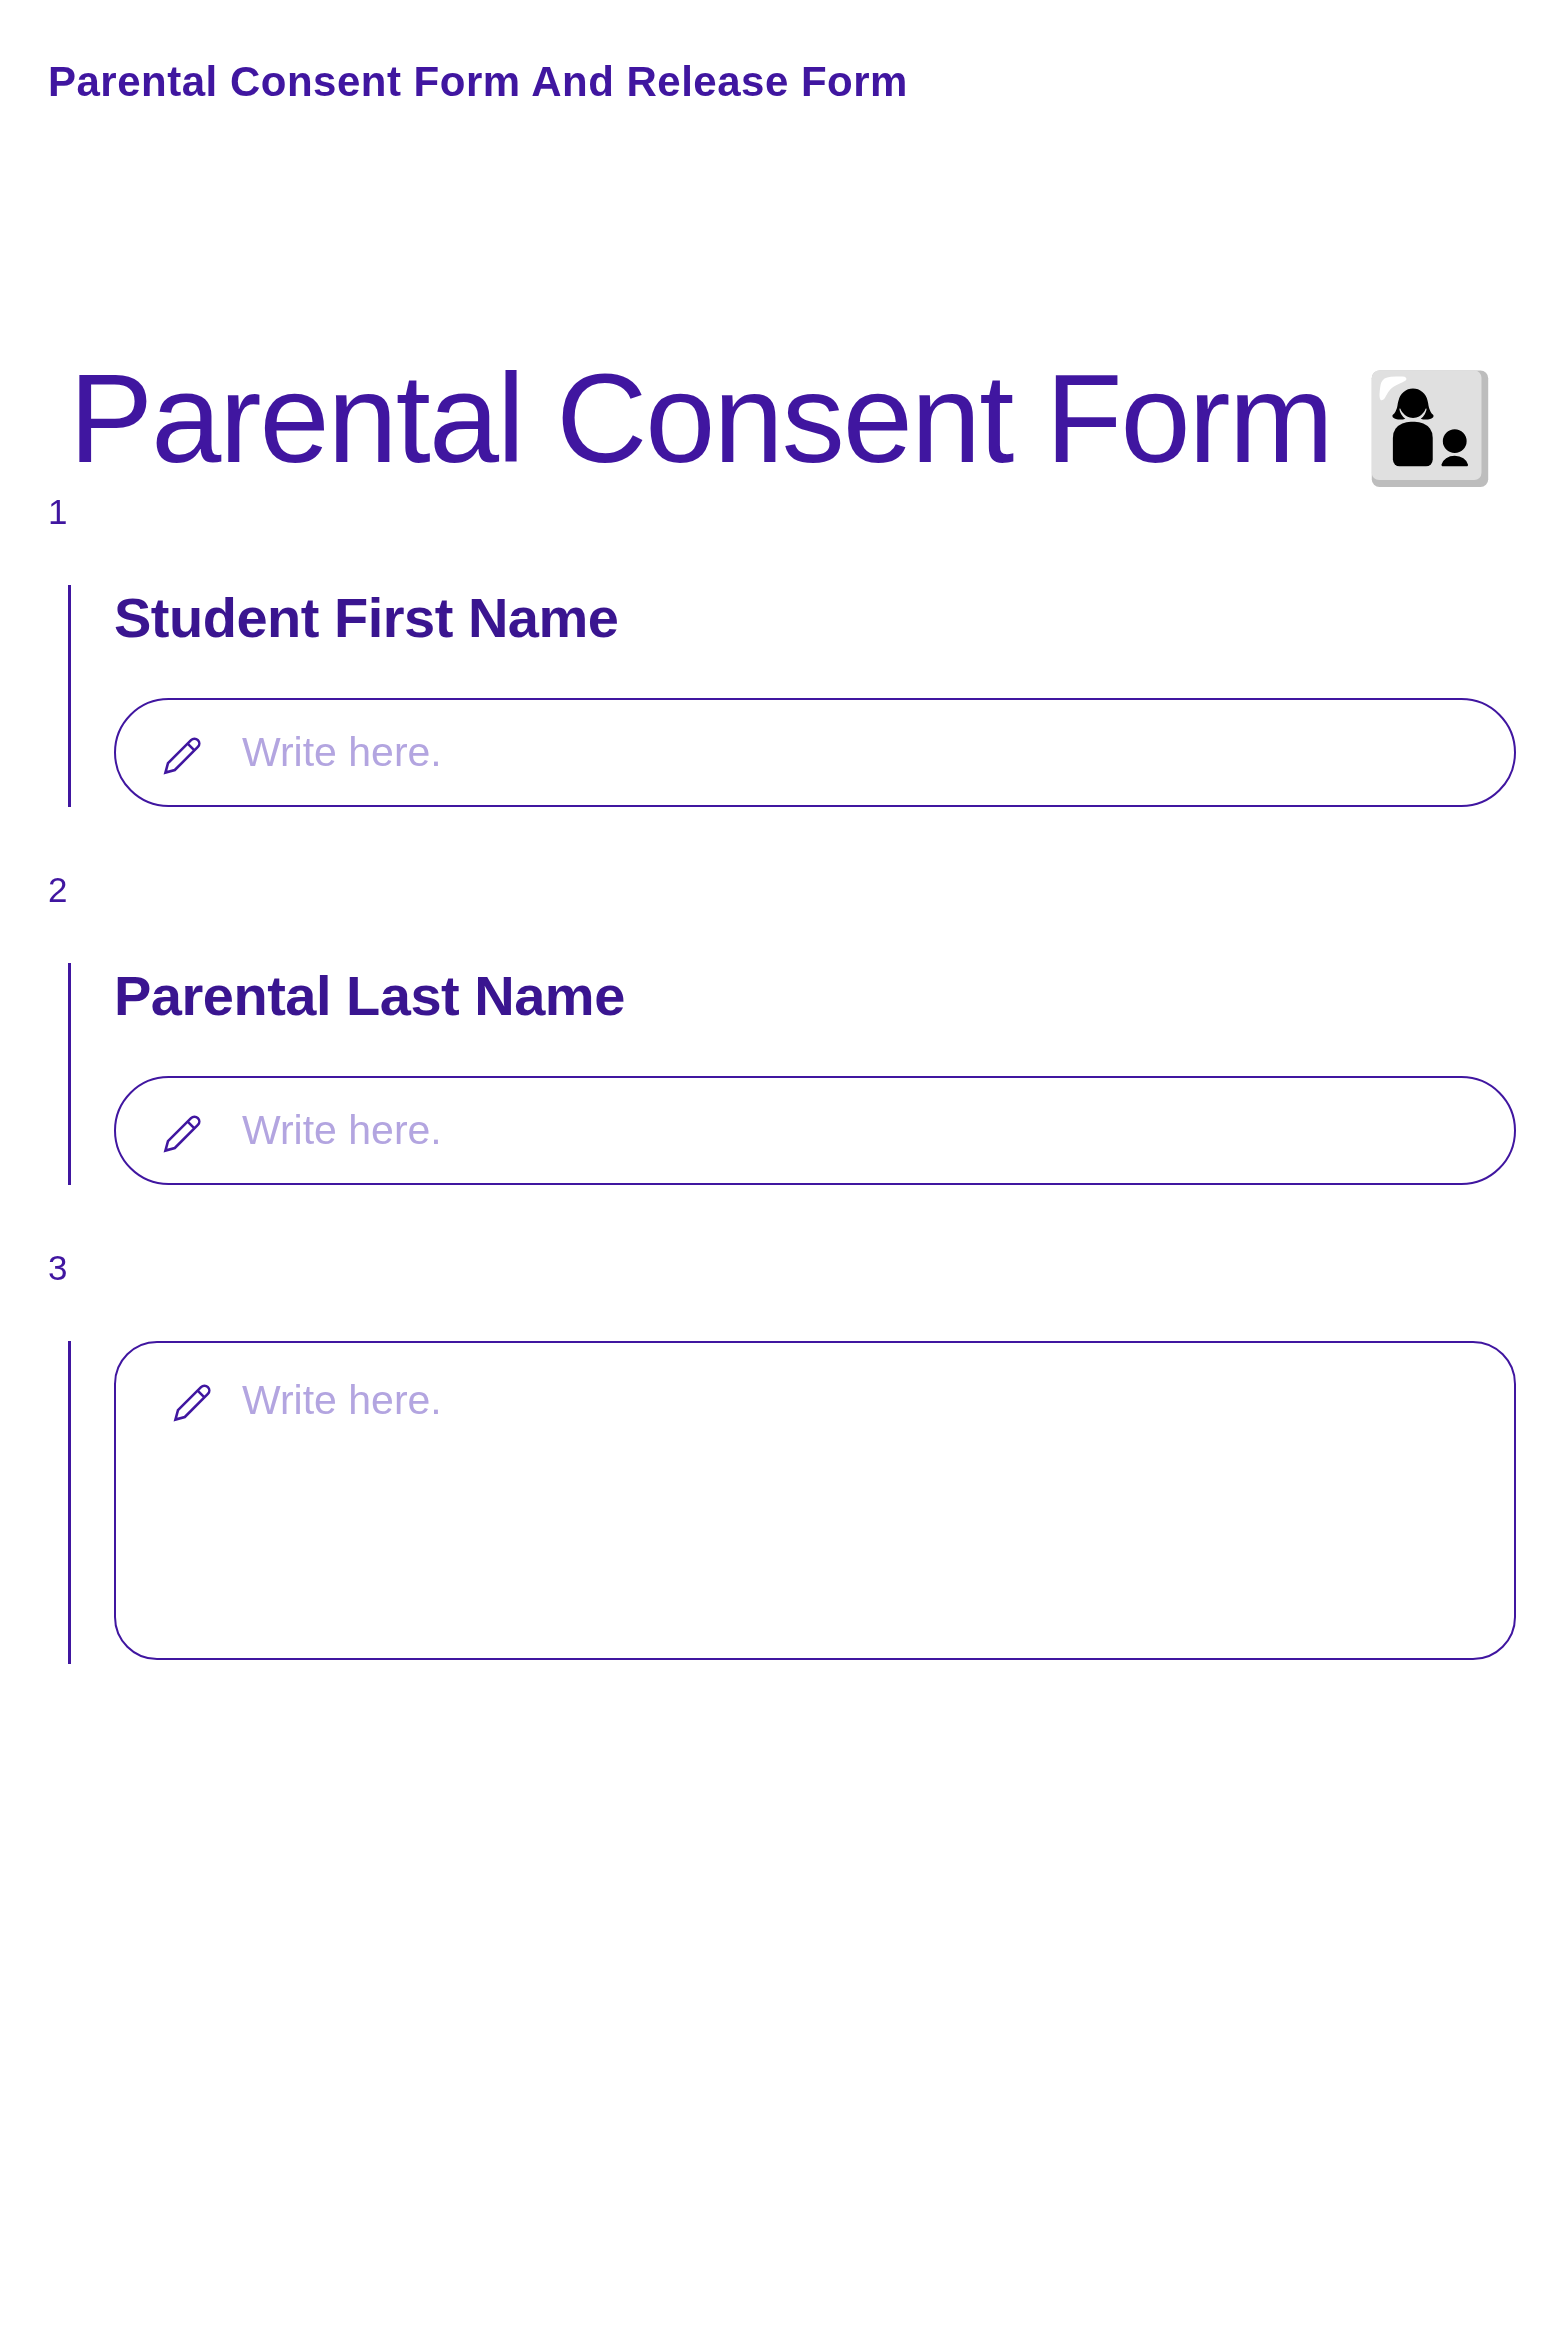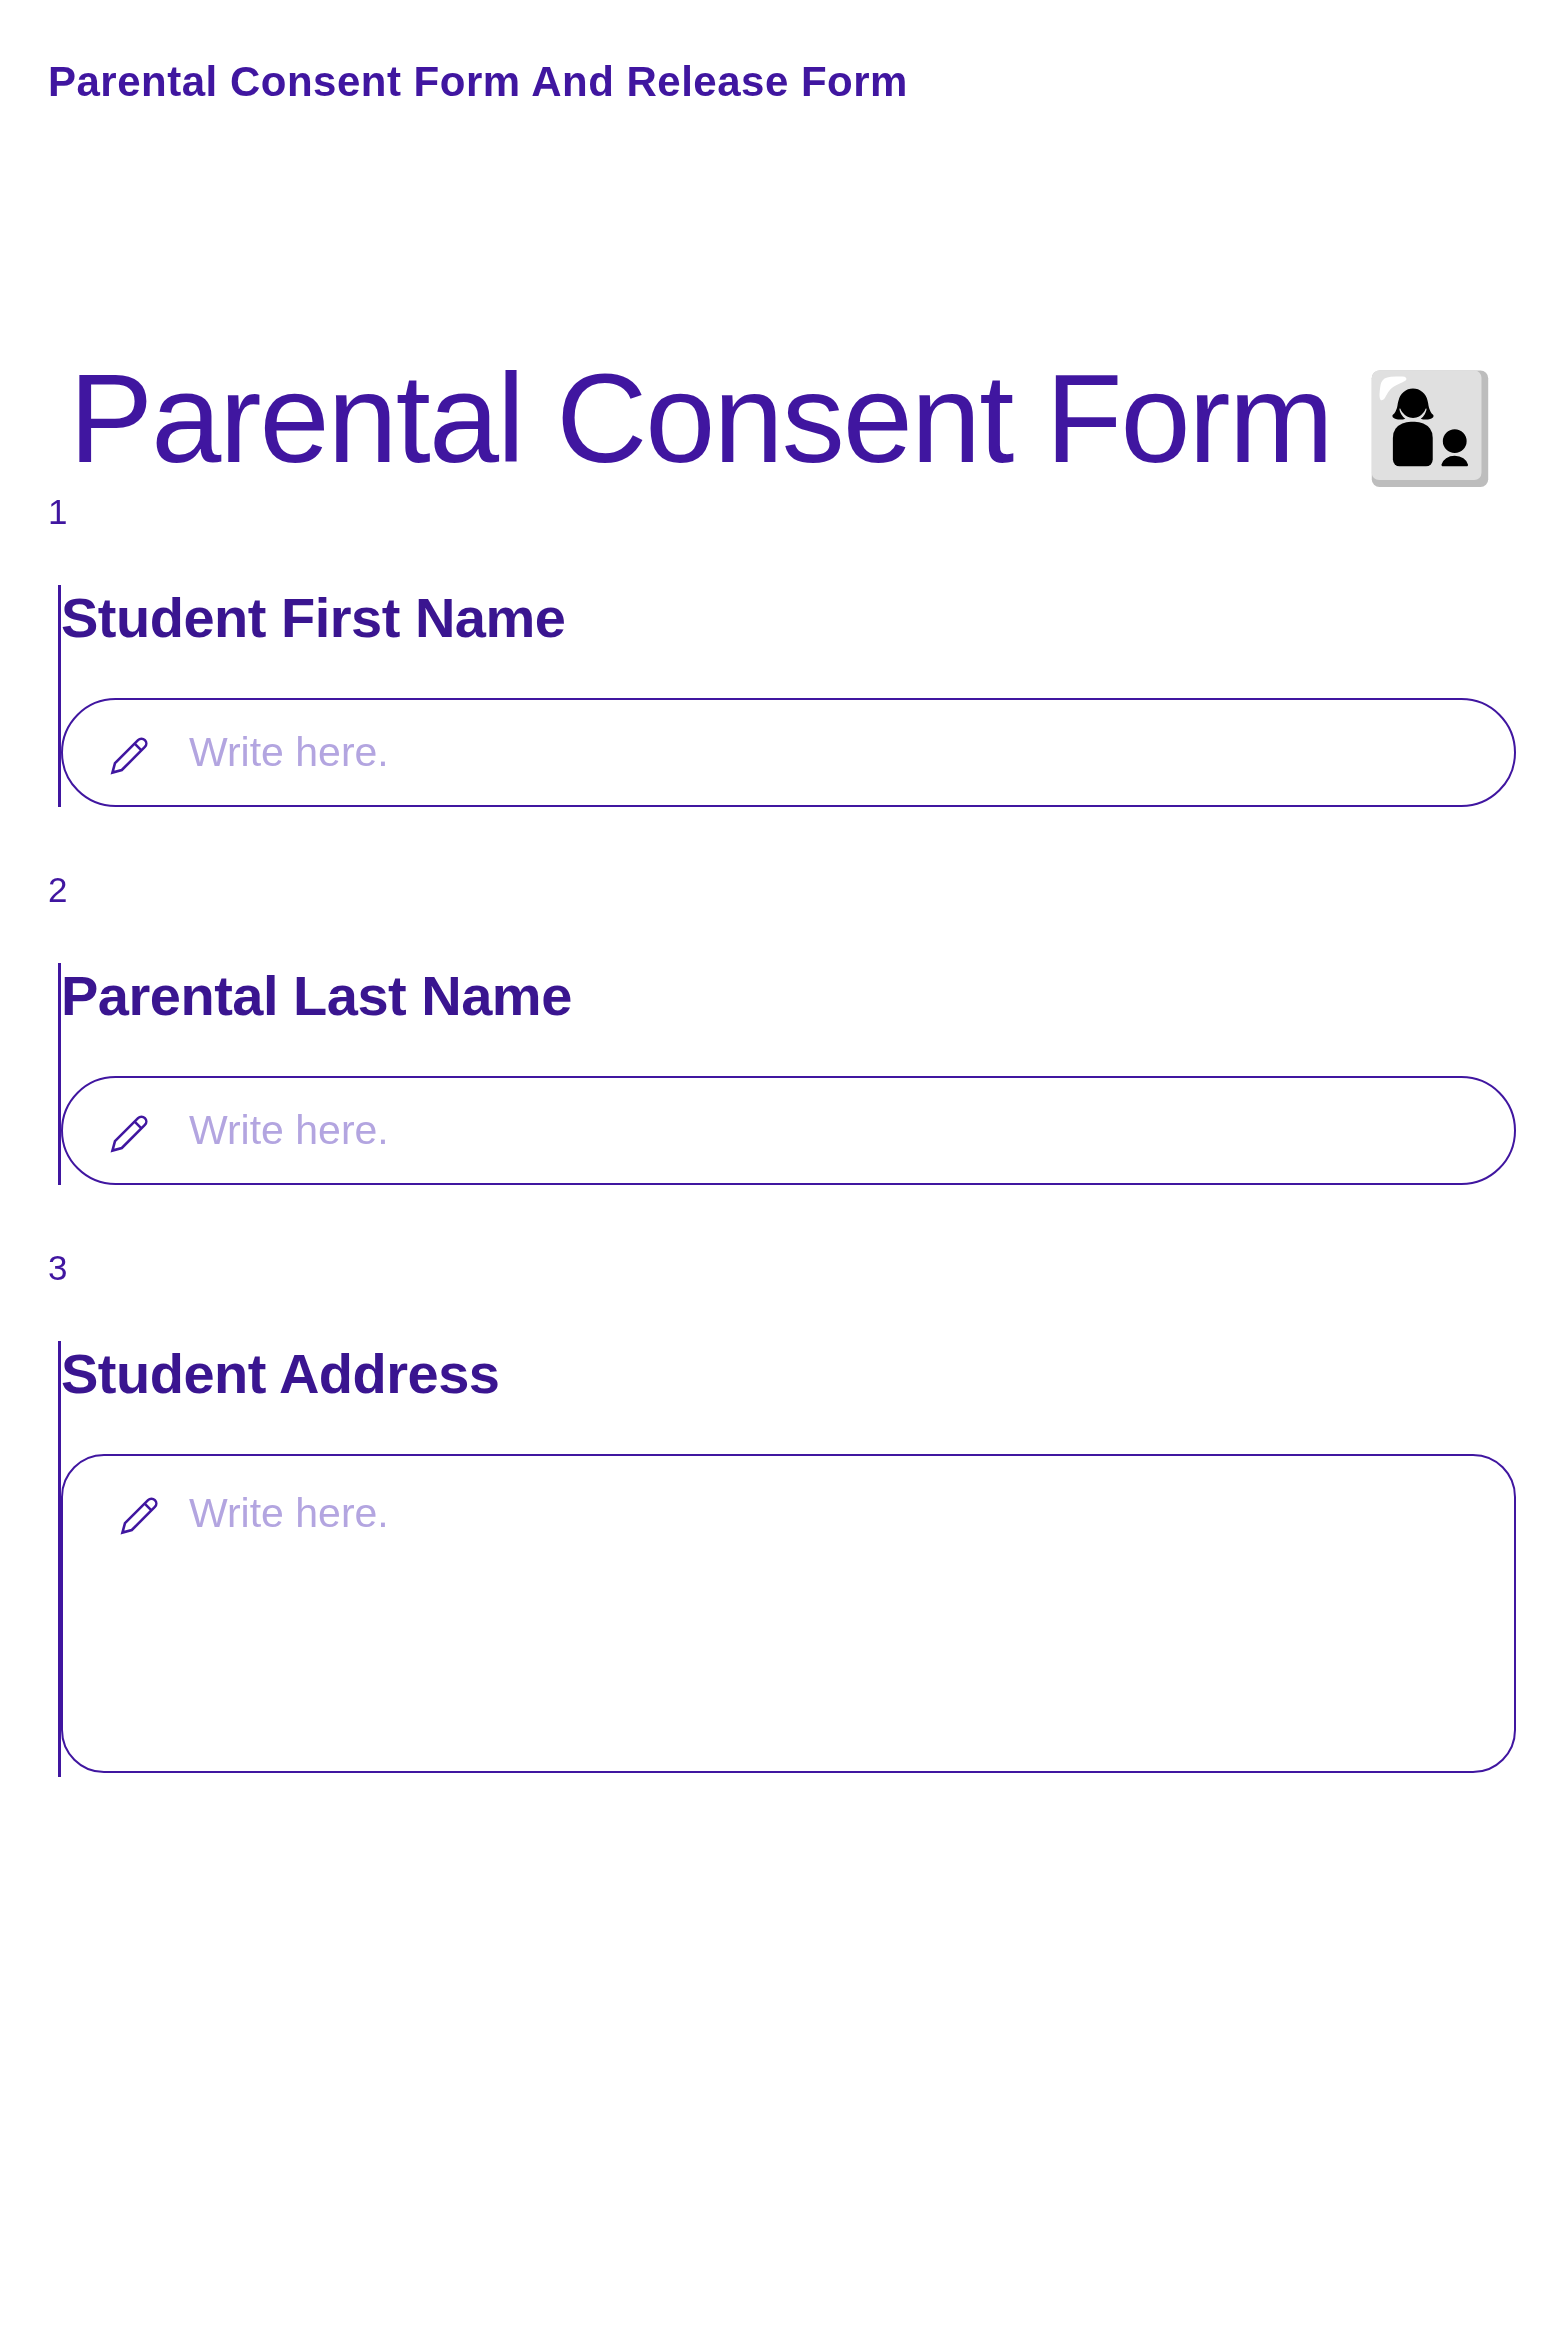--- a/index.html
+++ b/index.html
@@ -38,21 +38,22 @@
       margin-bottom: 63px;
     }
     .question-number {
       color: #4016a0;
       font-size: 35px;
       font-weight: 500;
       margin-bottom: 53px;
     }
     .question-content {
       border-left: 3.9px solid #4016a0;
-      margin-left: 10px;
+      padding-left: 43px;
+      margin-left: 20px;
     }
     .question-label {
       color: #3a1590;
       font-size: 56px;
       font-weight: 700;
       margin-bottom: 48px;
       letter-spacing: -0.5px;
     }
     .input-wrapper {
       position: relative;
@@ -138,21 +139,20 @@
         <line x1="15" y1="5" x2="19" y2="9"></line>
       </svg>
       <input type="text" class="text-input" placeholder="Write here." style="">
     </div>
   </div>
 </div>
 
 <div class="question-block">
   <div class="question-number">3</div>
   <div class="question-content">
-    <div class="question-label">Student Address</div>
     <div class="input-wrapper">
       <svg class="pencil-icon-textarea" viewBox="0 0 24 24" fill="none" stroke="currentColor" stroke-width="1.5">
         <path d="M17 3a2.828 2.828 0 1 1 4 4L7.5 20.5 2 22l1.5-5.5L17 3z"></path>
         <line x1="15" y1="5" x2="19" y2="9"></line>
       </svg>
       <textarea class="textarea-input" placeholder="Write here." style=""></textarea>
     </div>
   </div>
 </div>
 

